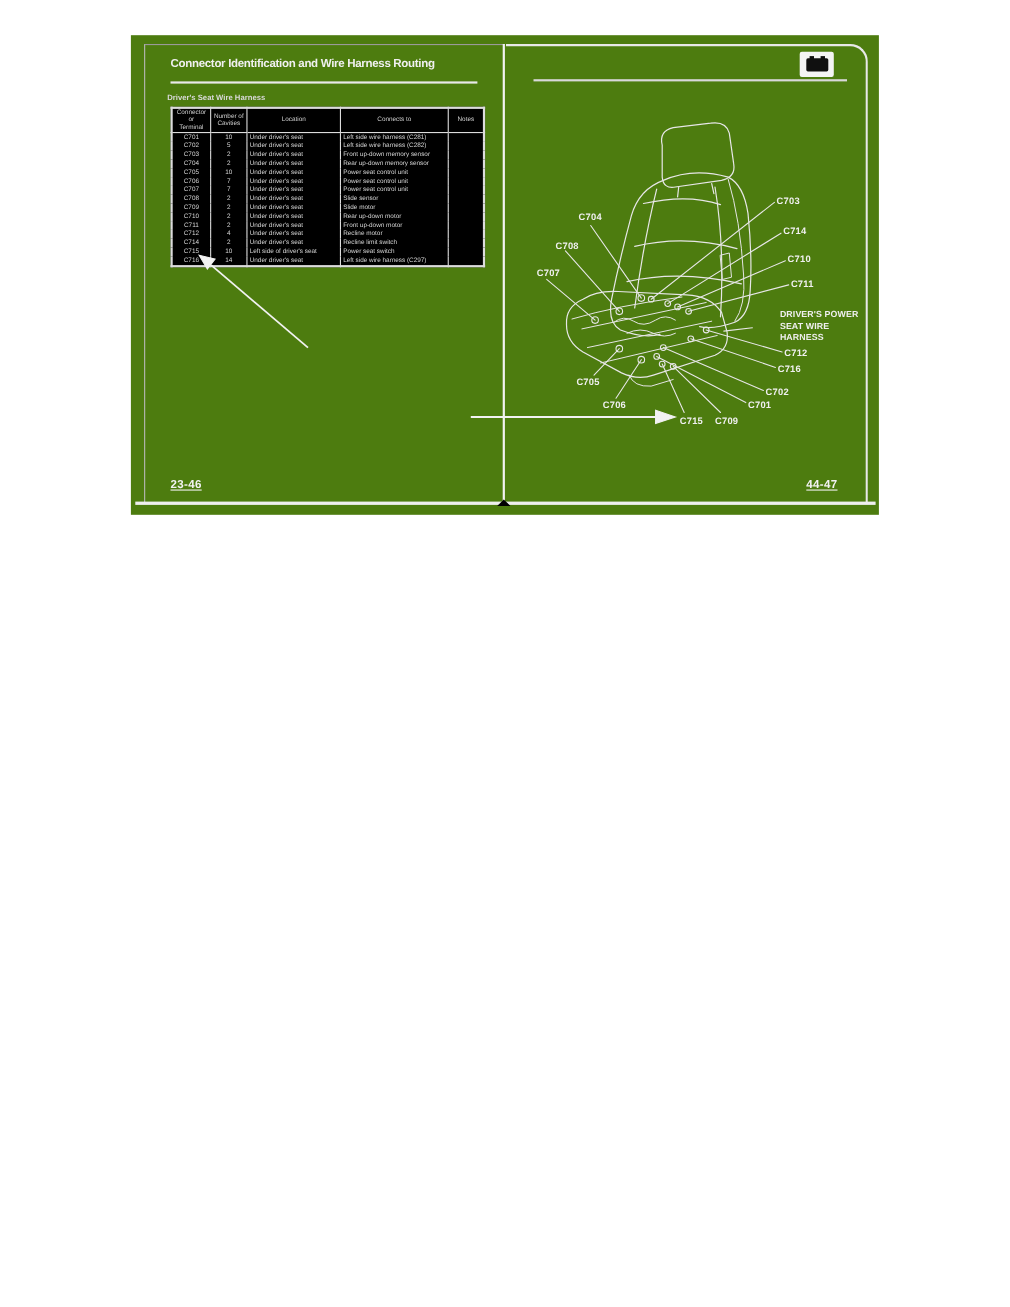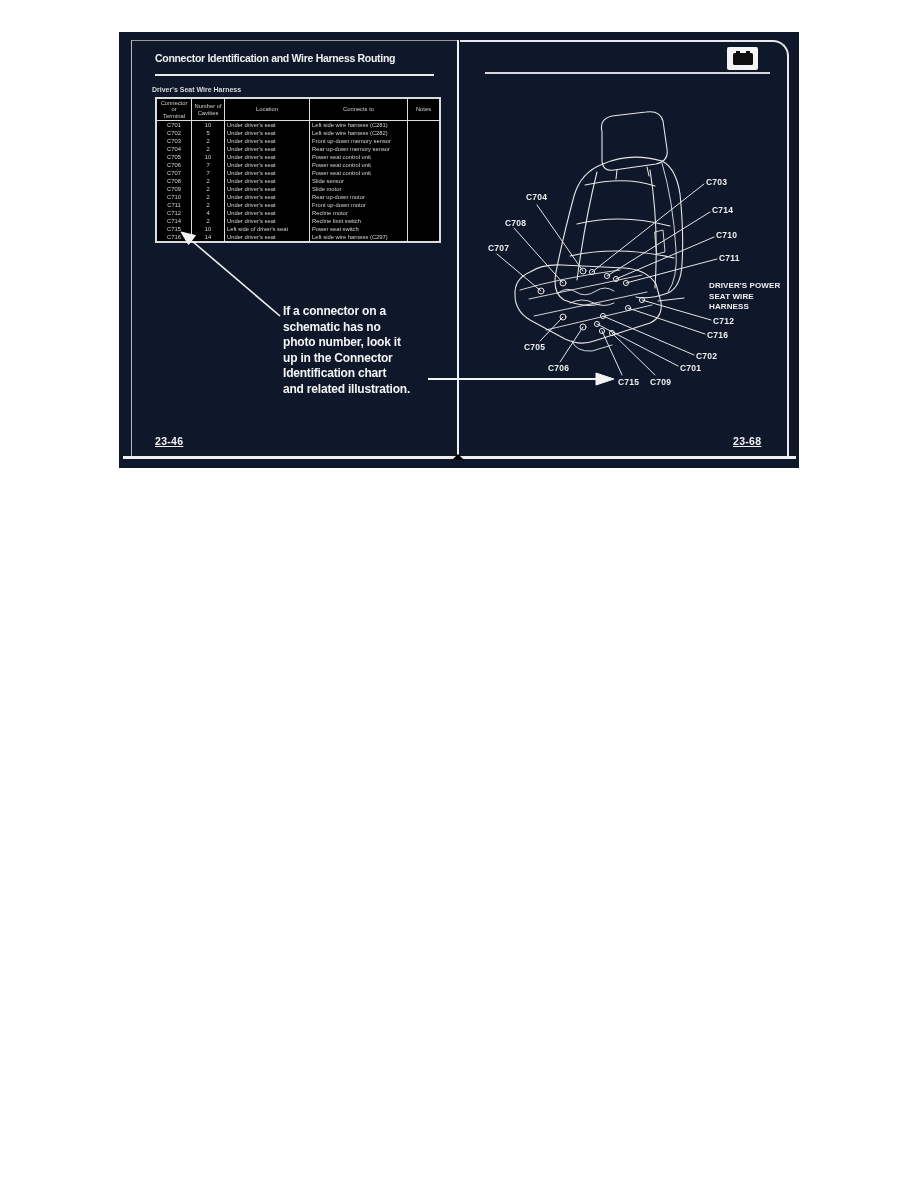--- a/index.html
+++ b/index.html
@@ -1,19 +1,19 @@
 <!DOCTYPE html>
 <html><head>
 <meta charset="utf-8">
 <style>
   html,body { margin:0; padding:0; background:#ffffff; }
   body { width:918px; height:1188px; position:relative; font-family:"Liberation Sans", sans-serif; overflow:hidden; }
 
   
-  .scan { position:absolute; left:119px; top:32px; width:680px; height:436px; background:#0f172a; }
+  .scan { position:absolute; left:119px; top:32px; width:680px; height:436px; background:#4d7c0f; }
 
   .page-edge-left  { position:absolute; left:12px; top:8px; width:327px; height:416px;
                      border-left:1px solid #b9b9b9; border-top:1px solid #9a9a9a; }
   .page-edge-right { position:absolute; left:341px; top:8px; width:327px; height:416px;
                      border-right:2px solid #e8e8e8; border-top:2px solid #e8e8e8; border-top-right-radius:16px; }
   .divider { position:absolute; left:338px; top:8px; width:2px; height:417px; background:#f2f2f2; }
   .bottom-strip { position:absolute; left:4px; top:424px; width:673px; height:3px; background:#efefef; }
   .bottom-notch { position:absolute; left:333px; top:422px; width:0; height:0;
                   border-left:6px solid transparent; border-right:6px solid transparent; border-bottom:6px solid #010101; }
 
@@ -190,37 +190,31 @@
         <tr>
           <td>C716</td>
           <td>14</td>
           <td>Under driver's seat</td>
           <td>Left side wire harness (C297)</td>
           <td></td>
         </tr>
       </tbody>
   </table>
 
-  <div class="note">If a connector on a
-schematic has no
-photo number, look it
-up in the Connector
-Identification chart
-and related illustration.</div>
   <div class="pagenum left">23-46</div>
 
   <div class="right-rule"></div>
   <div class="battery-box">
     <svg width="31" height="23" viewBox="0 0 31 23">
       <rect x="9" y="4" width="4" height="4" fill="#101010"></rect>
       <rect x="19" y="4" width="4" height="4" fill="#101010"></rect>
       <rect x="6" y="6" width="20" height="12" rx="1.5" fill="#101010"></rect>
     </svg>
   </div>
-  <div class="pagenum right">23-68</div>
+  <div class="pagenum right">44-47</div>
   <div class="harness-label">DRIVER'S POWER
 SEAT WIRE
 HARNESS</div>
   <div>
       <div class="callout" style="left: 407px; top: 160px;">C704</div>
       <div class="callout" style="left: 386px; top: 186px;">C708</div>
       <div class="callout" style="left: 369px; top: 211px;">C707</div>
       <div class="callout" style="left: 587px; top: 145px;">C703</div>
       <div class="callout" style="left: 593px; top: 173px;">C714</div>
       <div class="callout" style="left: 597px; top: 198px;">C710</div>

